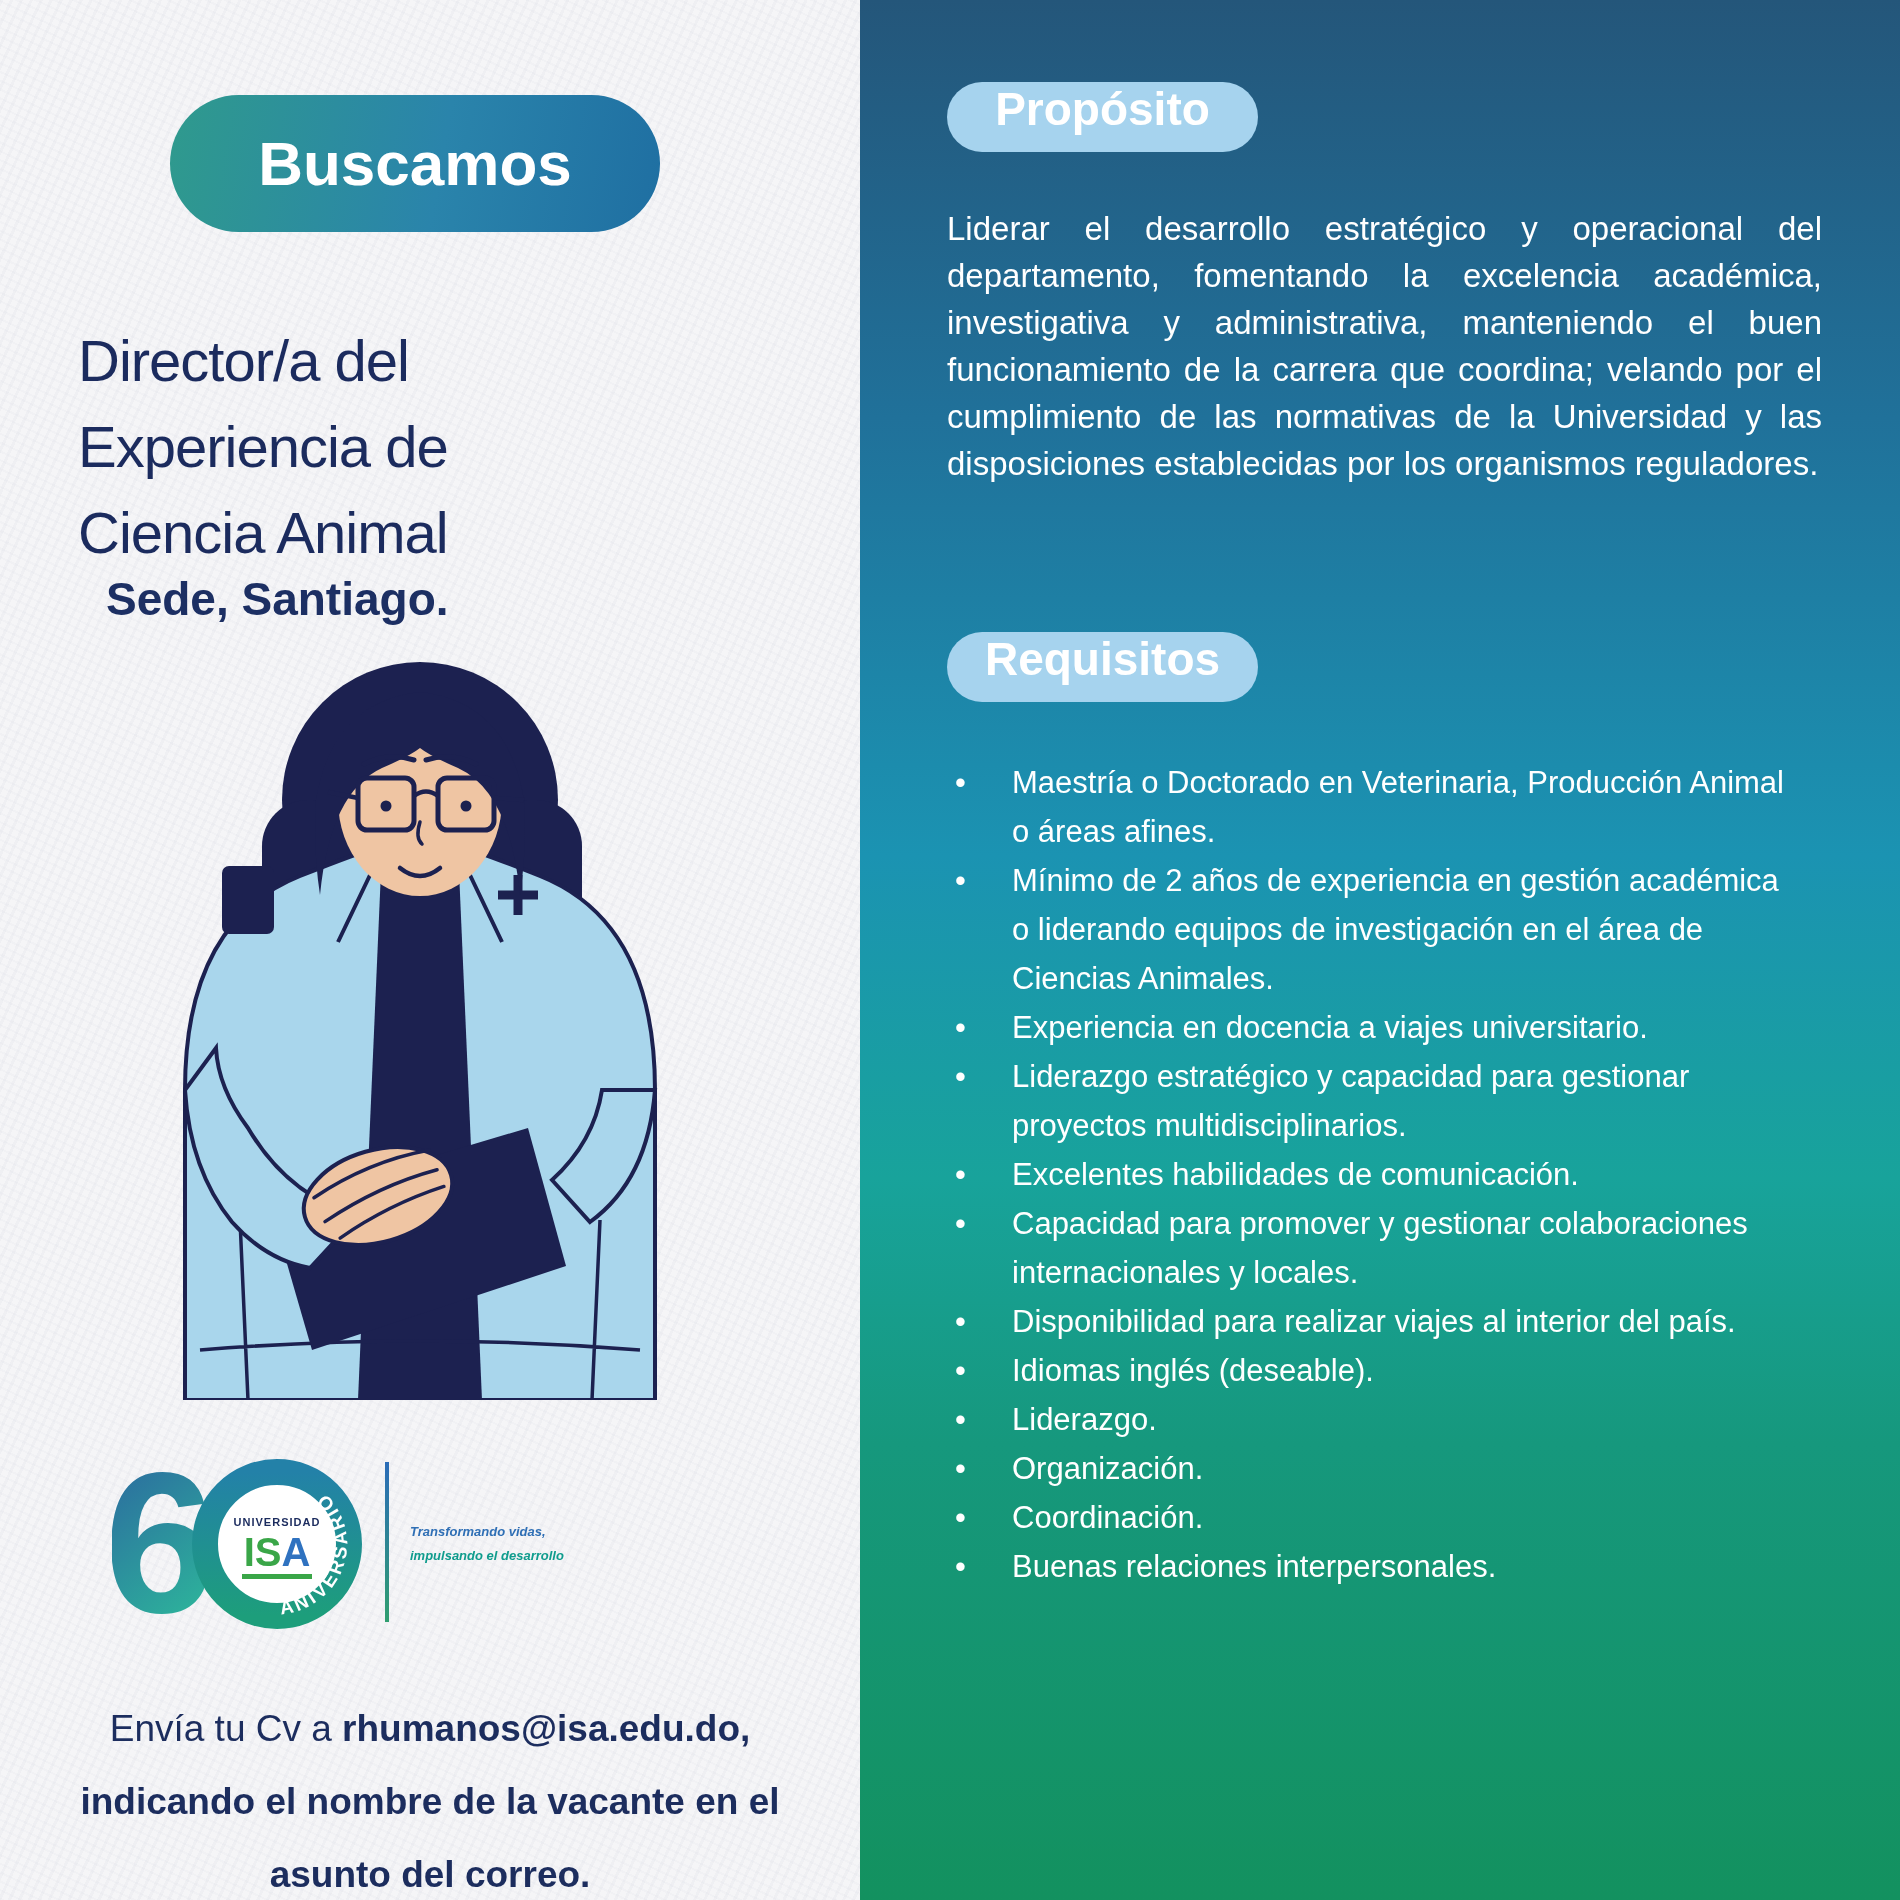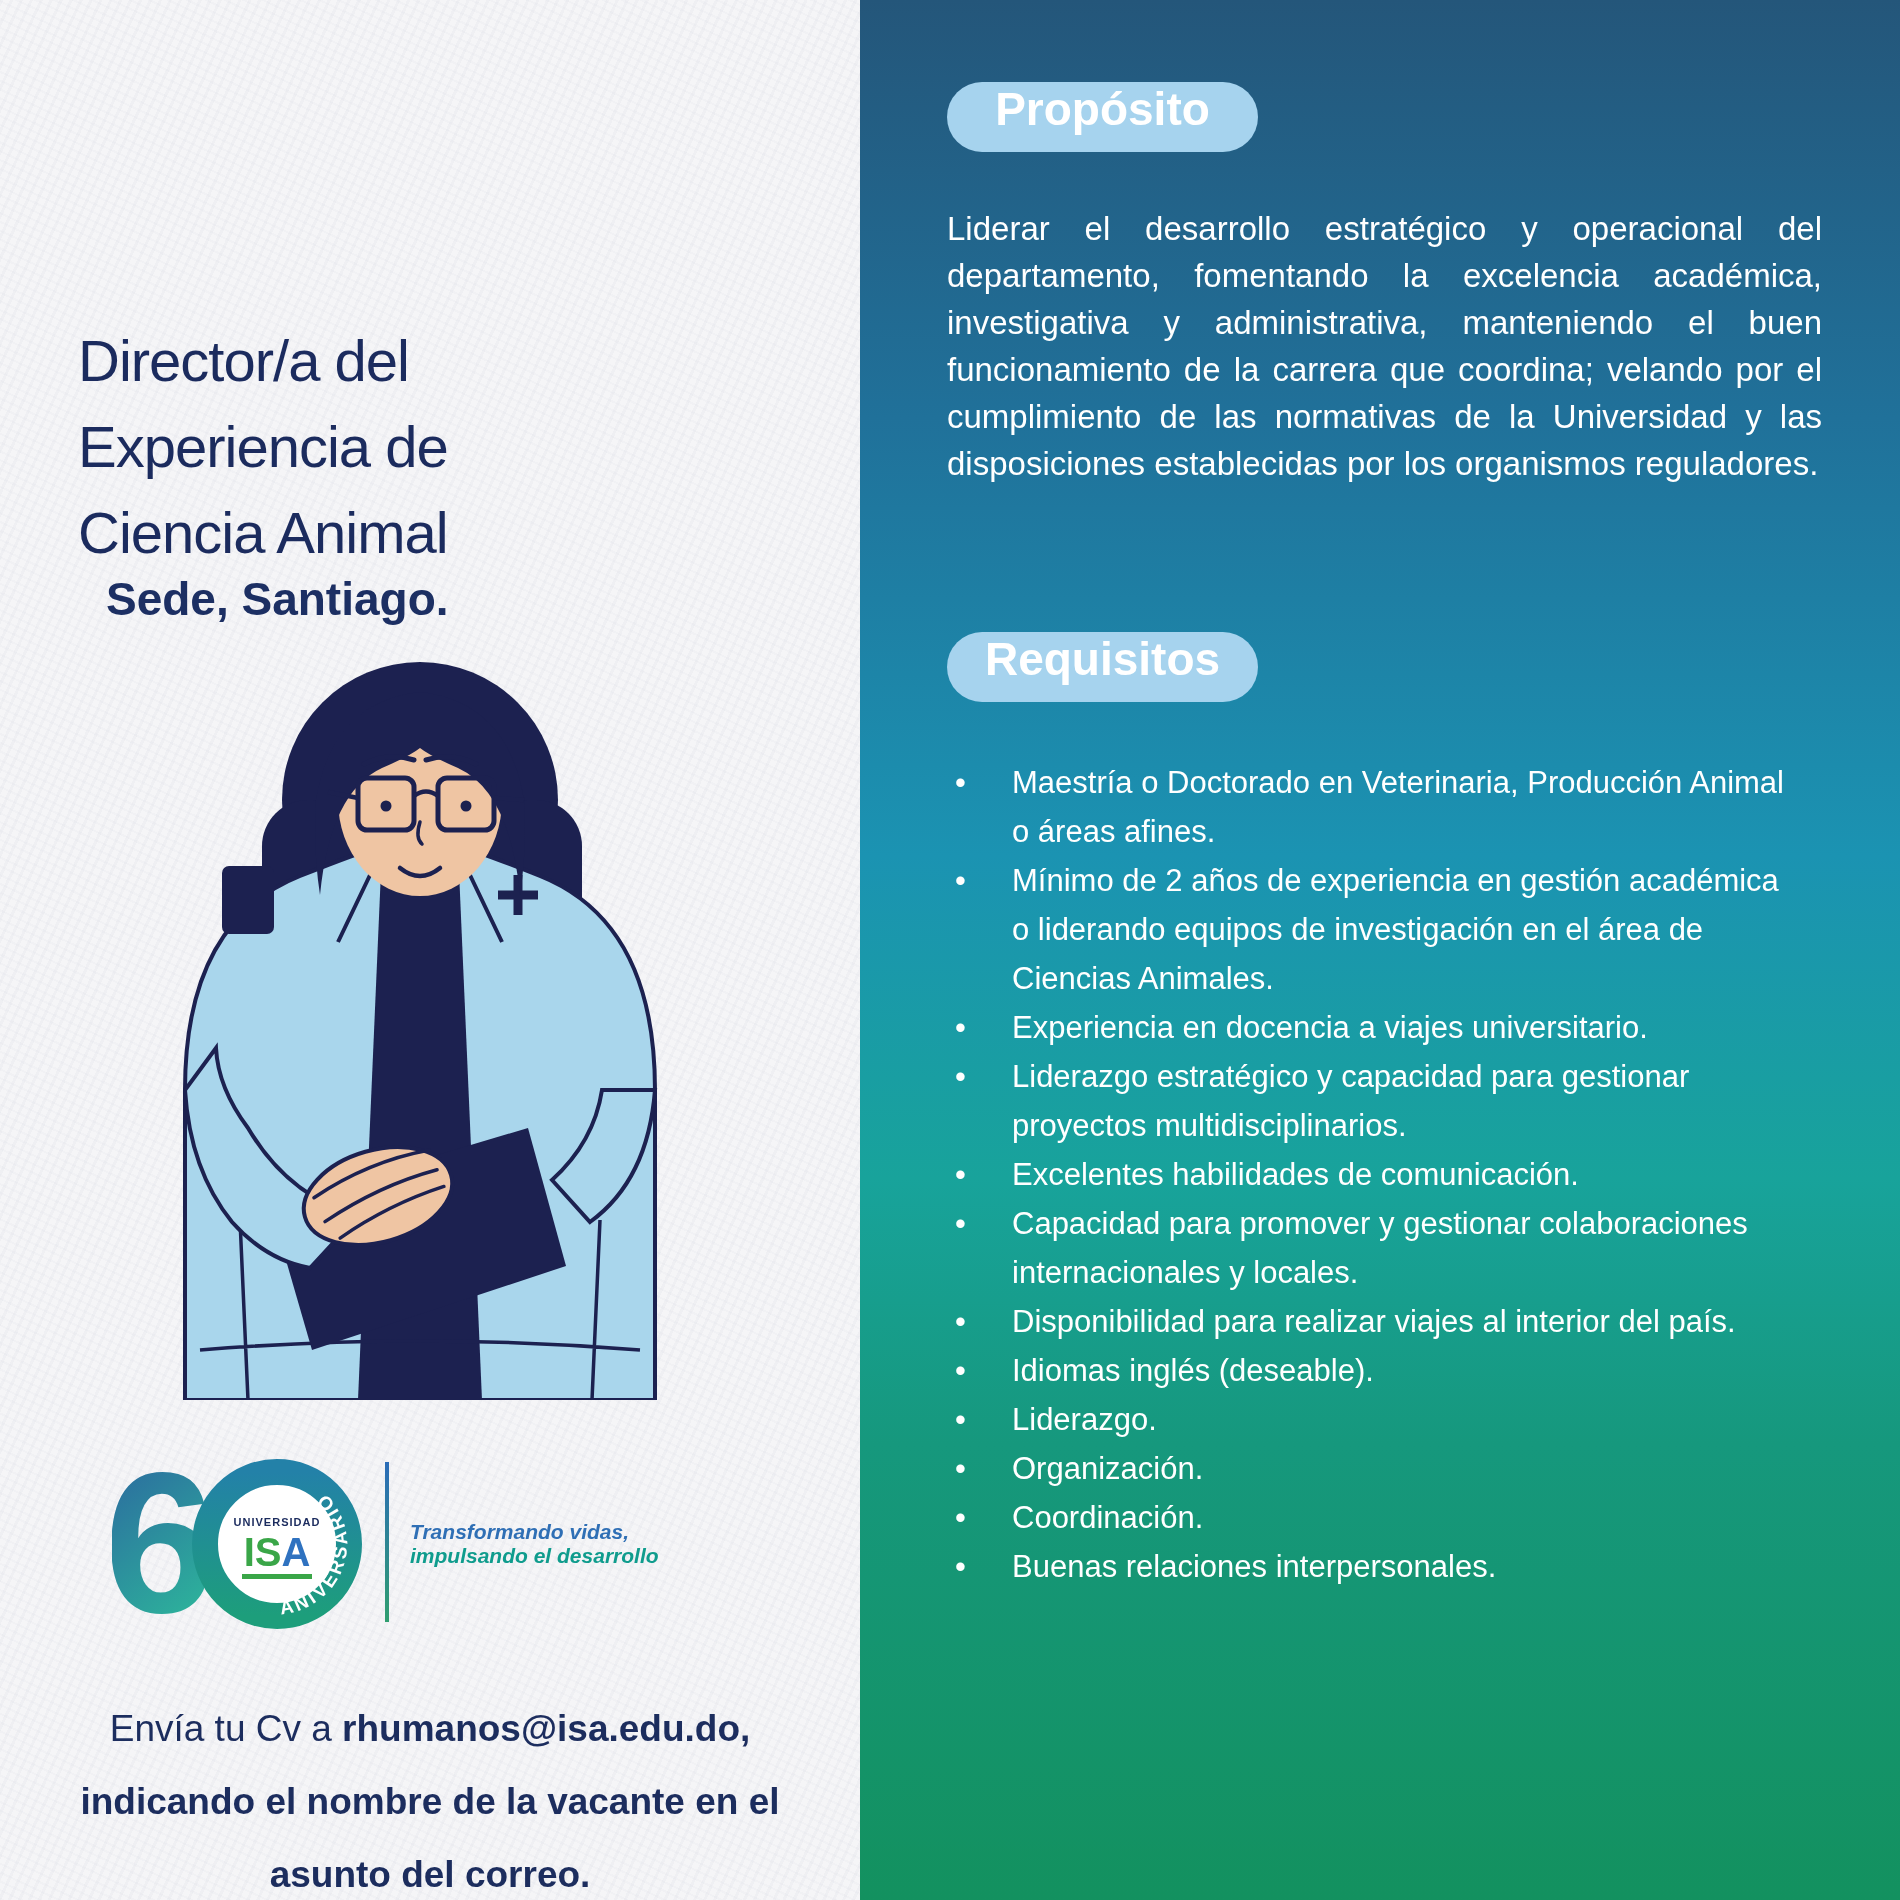--- a/index.html
+++ b/index.html
@@ -20,21 +20,21 @@
     color:#1b2b5e;font-weight:normal;font-size:58px;line-height:86px;letter-spacing:-1px;}
   .job-location{position:absolute;left:106px;top:572px;
     color:#1c2f63;font-weight:bold;font-size:46px;}
 
   .illustration{position:absolute;left:120px;top:660px;width:620px;height:740px;}
 
   .logo-block{position:absolute;left:112px;top:1444px;width:260px;height:200px;}
   .logo-divider{position:absolute;left:385px;top:1462px;width:4px;height:160px;
     background:linear-gradient(180deg,#2b6cb8 0%,#2f9e6f 100%);}
   .tagline{position:absolute;left:410px;top:1520px;width:280px;
-    font-size:21px;font-weight:bold;font-style:italic;line-height:24px;}
+    font-size:13px;font-weight:bold;font-style:italic;line-height:24px;}
   .tagline-l1{color:#2f6fb5;}
   .tagline-l2{color:#0f9c8d;}
 
   .contact{position:absolute;left:0;top:1692px;width:860px;text-align:center;
     color:#1c2d5e;font-size:37px;line-height:73px;}
   .contact .bold{font-weight:bold;}
 
   
   .panel{position:absolute;left:860px;top:0;width:1040px;height:1900px;
     background:linear-gradient(180deg,#24567a 0%,#20719a 22%,#1b93b2 45%,#18a39b 62%,#16987d 76%,#13915f 100%);}
@@ -48,20 +48,23 @@
   .req-list{position:absolute;left:95px;top:758px;width:830px;margin:0;padding:0;list-style:none;
     color:#ffffff;font-size:31px;line-height:49px;}
   .req-list li{position:relative;padding-left:57px;}
   .req-list li::before{content:"•";position:absolute;left:0;top:0;font-size:31px;color:#ffffff;}
 </style>
 </head>
 <body>
 
 <div id="poster">
 
+  <div class="pill-buscamos">
+    <span>Buscamos</span>
+  </div>
 
   <div class="job-title">
     <div>Director/a del</div>
     <div>Experiencia de</div>
     <div>Ciencia Animal</div>
   </div>
 
   <div class="job-location">Sede, Santiago.</div>
 
   <svg class="illustration" viewBox="0 0 620 740">

